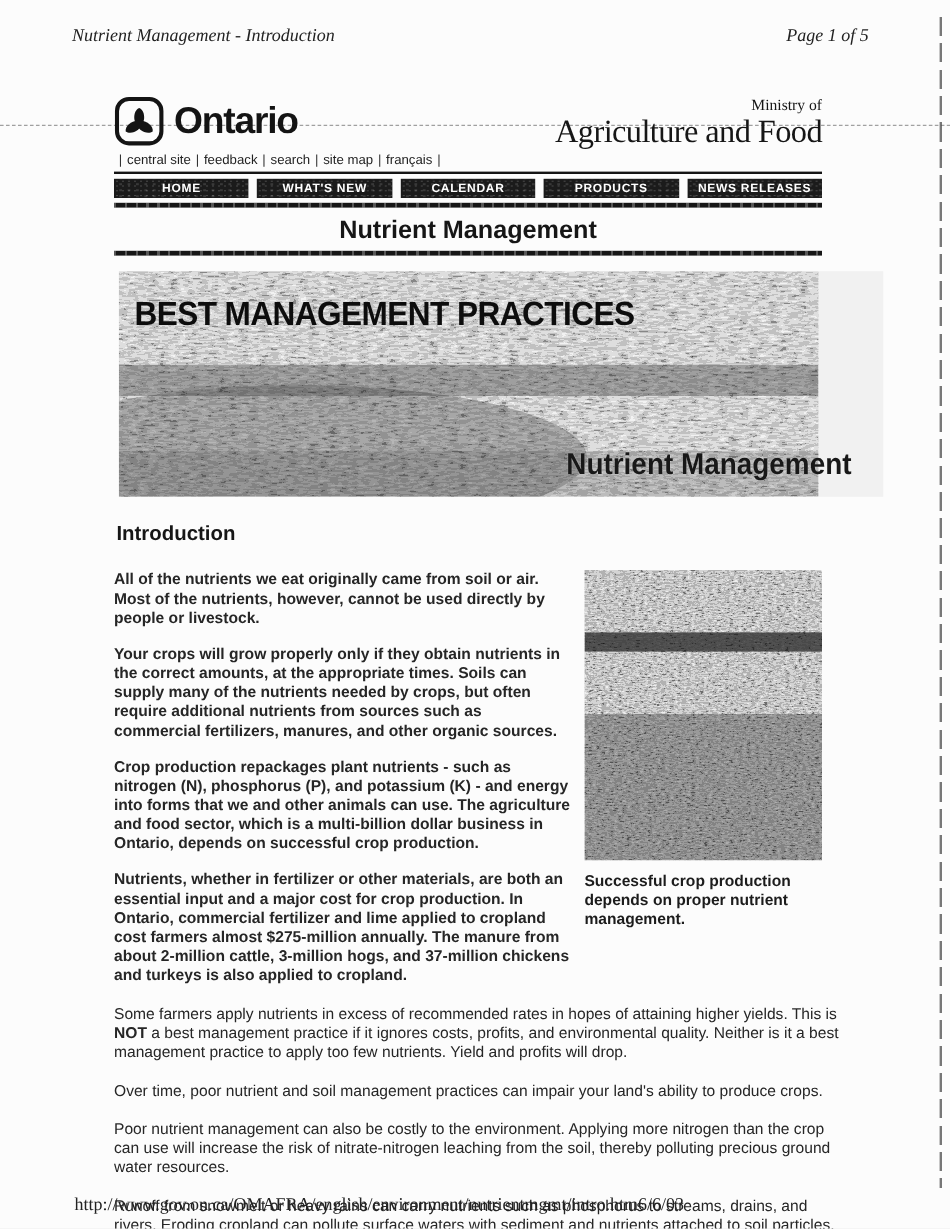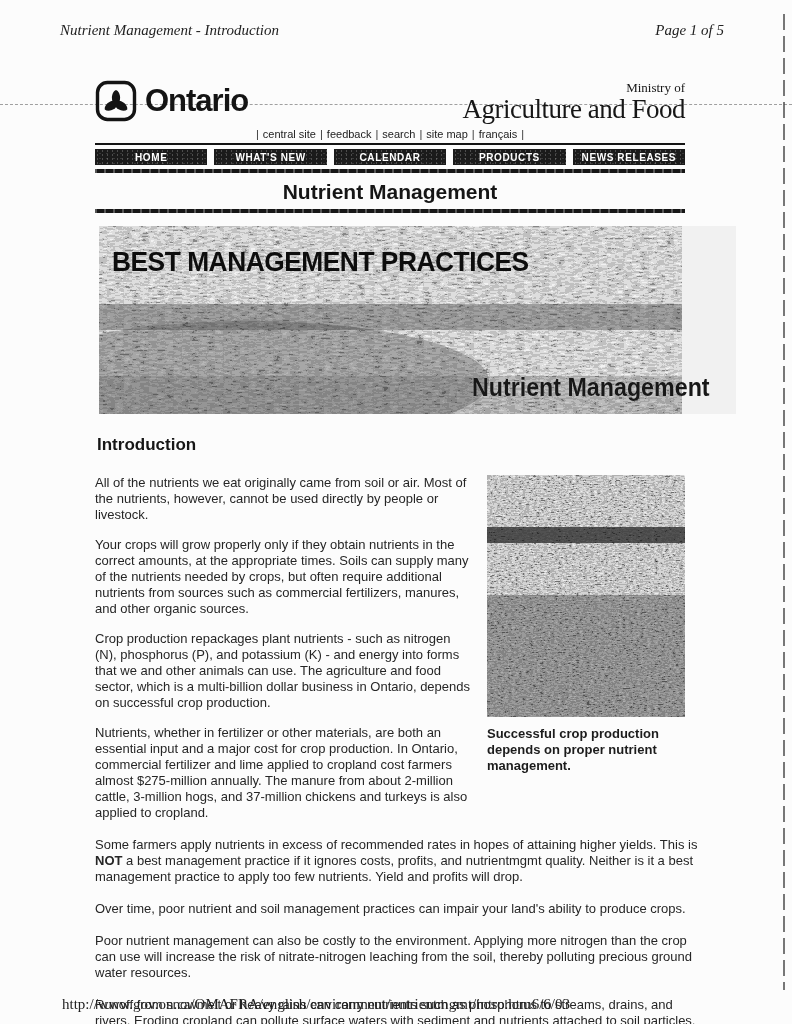--- a/index.html
+++ b/index.html
@@ -36,21 +36,21 @@
   .masthead{display:flex;justify-content:space-between;align-items:flex-start;}
   .logo-group{display:flex;align-items:center;gap:8px;}
   .trillium{flex:0 0 auto;}
   .logo-word{font-size:31px;font-weight:bold;letter-spacing:-1px;color:#141414;}
   .ministry{text-align:right;font-family:"Liberation Serif",serif;color:#161616;}
   .ministry-line1{font-size:13px;}
   .ministry-line2{font-size:27px;letter-spacing:-.5px;margin-top:-2px;}
   
   .utility-links{
     margin-top:3px;padding-bottom:3px;
-    text-align:center;font-size:11px;color:#222;
+    text-align:left;font-size:11px;color:#222;
     border-bottom:2px solid #141414;
   }
   .utility-links .sep{margin:0 4px;color:#333;}
   .utility-links .ulink{cursor:pointer;}
   
   .nav-row{display:flex;gap:7px;margin-top:4px;}
   .nav-btn{
     flex:1;height:16px;display:flex;align-items:center;justify-content:center;
     color:#fff;font-size:10px;font-weight:bold;letter-spacing:.6px;
     background:#1b1b1b;
@@ -81,21 +81,21 @@
   .banner-overlay{
     position:absolute;right:26px;bottom:12px;
     font-size:25px;font-weight:bold;color:#181818;
     transform:scaleX(.93);transform-origin:right center;white-space:nowrap;
     text-shadow:0 0 1px rgba(250,250,250,.6);
   }
   
   .section-heading{margin:21px 0 0 2px;font-size:17px;font-weight:bold;color:#161616;}
   .intro-grid{display:flex;gap:12px;margin-top:20px;}
   .intro-text{width:386px;font-size:13px;line-height:16px;color:#262626;}
-  .intro-text p{margin:0 0 14px 0;}
+  .intro-text p{margin:0 0 14px 0;font-weight:bold;}
   .intro-side{width:198px;}
   .photo{position:relative;width:198px;height:242px;background:#ececec;overflow:hidden;}
   .photo-caption{margin-top:9px;font-size:13px;line-height:16px;font-weight:bold;color:#1c1c1c;width:190px;}
   
   .wide{margin-top:2px;width:606px;font-size:13px;line-height:16px;color:#262626;}
   .wide p{margin:0 0 16px 0;}
   .wide .em{font-weight:bold;text-align:right;}
 </style>
 </head>
 <body>
@@ -198,21 +198,21 @@
             <rect x="0" y="120" width="198" height="122" fill="#555" opacity="0.42"></rect>
             <rect width="198" height="242" filter="url(#pn)" opacity="0.9"></rect>
           </svg>
         </div>
         <div class="photo-caption">Successful crop production depends on proper nutrient management.</div>
       </div>
     </div>
 
     <div class="wide">
       <p>
-        <span>Some farmers apply nutrients in excess of recommended rates in hopes of attaining higher yields. This is </span><span class="em">NOT</span><span> a best management practice if it ignores costs, profits, and nutrientmgmt quality. Neither is it a best management practice to apply too few nutrients. Yield and profits will drop.</span>
+        <span>Some farmers apply nutrients in excess of recommended rates in hopes of attaining higher yields. This is </span><span class="em">NOT</span><span> a best management practice if it ignores costs, profits, and environmental quality. Neither is it a best management practice to apply too few nutrients. Yield and profits will drop.</span>
       </p>
       <p>Over time, poor nutrient and soil management practices can impair your land's ability to produce crops.</p>
       <p>Poor nutrient management can also be costly to the environment. Applying more nitrogen than the crop can use will increase the risk of nitrate-nitrogen leaching from the soil, thereby polluting precious ground water resources.</p>
       <p>Runoff from snowmelt or heavy rains can carry nutrients such as phosphorus to streams, drains, and rivers. Eroding cropland can pollute surface waters with sediment and nutrients attached to soil particles.</p>
     </div>
 
   </div>
 
   <div class="print-footer">
     <span>http://www.gov.on.ca/OMAFRA/english/environment/nutrientmgmt/intro.htm</span>

